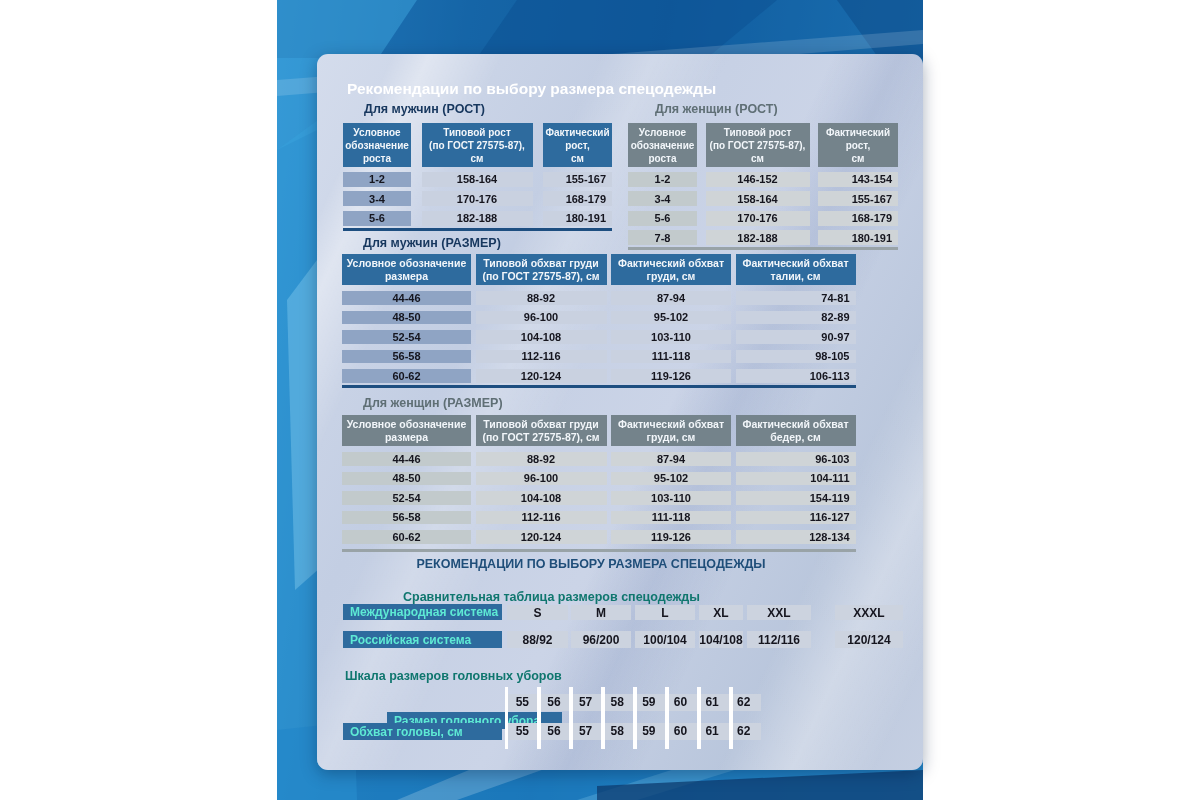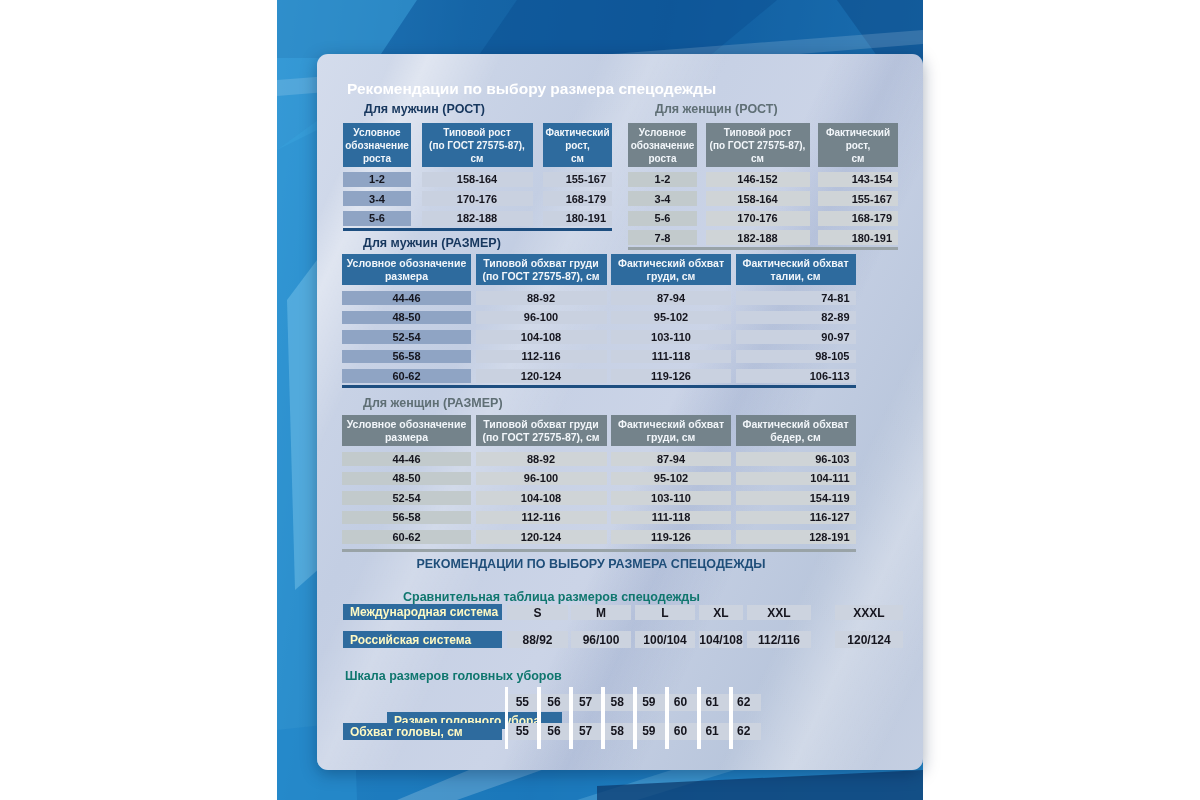--- a/index.html
+++ b/index.html
@@ -47,21 +47,21 @@
   .hdr-w{background:var(--women-header);}
   .c{display:flex;align-items:center;justify-content:center;font-weight:700;font-size:11px;color:var(--ink);}
   .c.end{justify-content:flex-end;padding-right:6px;}
   .key-m{background:var(--men-key-cell);}
   .cell-m{background:var(--men-cell);}
   .key-w{background:var(--women-key-cell);}
   .cell-w{background:var(--women-cell);}
   .sep{position:absolute;height:3px;}
   .sep-n{background:var(--separator-navy);}
   .sep-g{background:var(--separator-gray);}
-  .bar{position:absolute;background:var(--header-blue);color:#fef9c3;font-weight:700;font-size:12px;
+  .bar{position:absolute;background:var(--header-blue);color:#5eead4;font-weight:700;font-size:12px;
        display:flex;align-items:center;padding-left:7px;box-sizing:border-box;}
   .bc{position:absolute;background:var(--bottom-cell);display:flex;align-items:center;justify-content:center;
       font-weight:700;font-size:12px;color:var(--ink);}
   .hs{position:absolute;left:508px;width:253px;height:17px;background:var(--bottom-cell);display:flex;}
   .hs span{width:29px;margin-right:3px;text-align:center;font-weight:700;font-size:12px;color:var(--ink);line-height:17px;}
   .vbar{position:absolute;top:687px;height:62px;width:3.5px;background:#ffffff;}
 </style>
 </head>
 <body>
 
@@ -222,39 +222,39 @@
     <div class="c cell-w">104-108</div>
     <div class="c cell-w">103-110</div>
     <div class="c cell-w end">154-119</div>
     <div class="c key-w">56-58</div>
     <div class="c cell-w">112-116</div>
     <div class="c cell-w">111-118</div>
     <div class="c cell-w end">116-127</div>
     <div class="c key-w">60-62</div>
     <div class="c cell-w">120-124</div>
     <div class="c cell-w">119-126</div>
-    <div class="c cell-w end">128-191</div>
+    <div class="c cell-w end">128-134</div>
   </div>
   <div class="sep sep-g" style="left:342px;top:549px;width:514px;"></div>
 
   <div class="abs heading2" style="left:400px;top:557px;width:382px;">РЕКОМЕНДАЦИИ ПО ВЫБОРУ РАЗМЕРА СПЕЦОДЕЖДЫ</div>
 
   <div class="abs sub" style="left:403px;top:590px;">Сравнительная таблица размеров спецодежды</div>
 
   <div class="bar" style="left:343px;top:604px;width:159px;height:16px;">Международная система</div>
   <div class="bc" style="left:507px;top:605px;width:61px;height:15px;">S</div>
   <div class="bc" style="left:571px;top:605px;width:60px;height:15px;">M</div>
   <div class="bc" style="left:635px;top:605px;width:60px;height:15px;">L</div>
   <div class="bc" style="left:699px;top:605px;width:44px;height:15px;">XL</div>
   <div class="bc" style="left:747px;top:605px;width:64px;height:15px;">XXL</div>
   <div class="bc" style="left:835px;top:605px;width:68px;height:15px;">XXXL</div>
 
   <div class="bar" style="left:343px;top:631px;width:159px;height:17px;">Российская система</div>
   <div class="bc" style="left:507px;top:631px;width:61px;height:17px;">88/92</div>
-  <div class="bc" style="left:571px;top:631px;width:60px;height:17px;">96/100</div>
+  <div class="bc" style="left:571px;top:631px;width:60px;height:17px;">96/200</div>
   <div class="bc" style="left:635px;top:631px;width:60px;height:17px;">100/104</div>
   <div class="bc" style="left:699px;top:631px;width:44px;height:17px;">104/108</div>
   <div class="bc" style="left:747px;top:631px;width:64px;height:17px;">112/116</div>
   <div class="bc" style="left:835px;top:631px;width:68px;height:17px;">120/124</div>
 
   <div class="abs sub" style="left:345px;top:669px;">Шкала размеров головных уборов</div>
 
   <div class="bar" style="left:343px;top:712px;width:175px;height:17px;margin-left:44px;">Размер головного убора</div>
   <div class="hs" style="top:694px;">
     <span>55</span>

